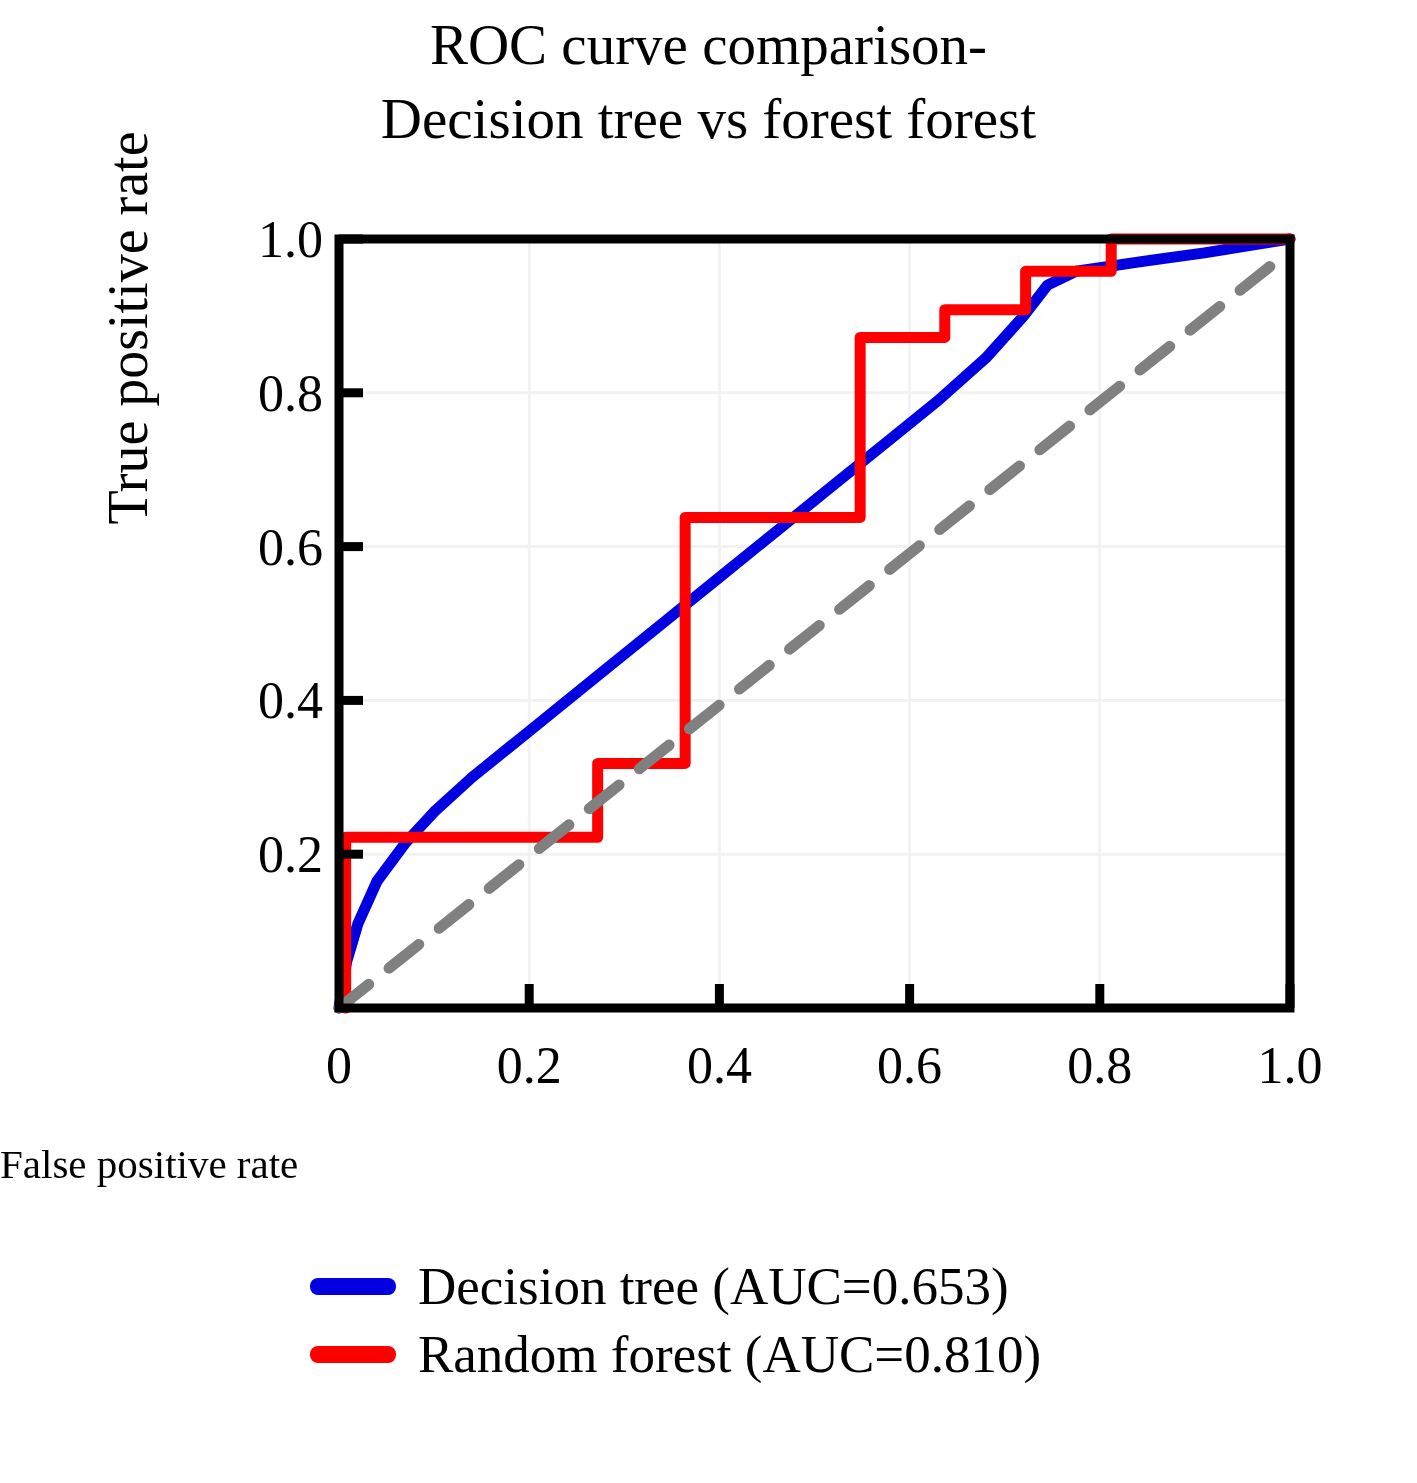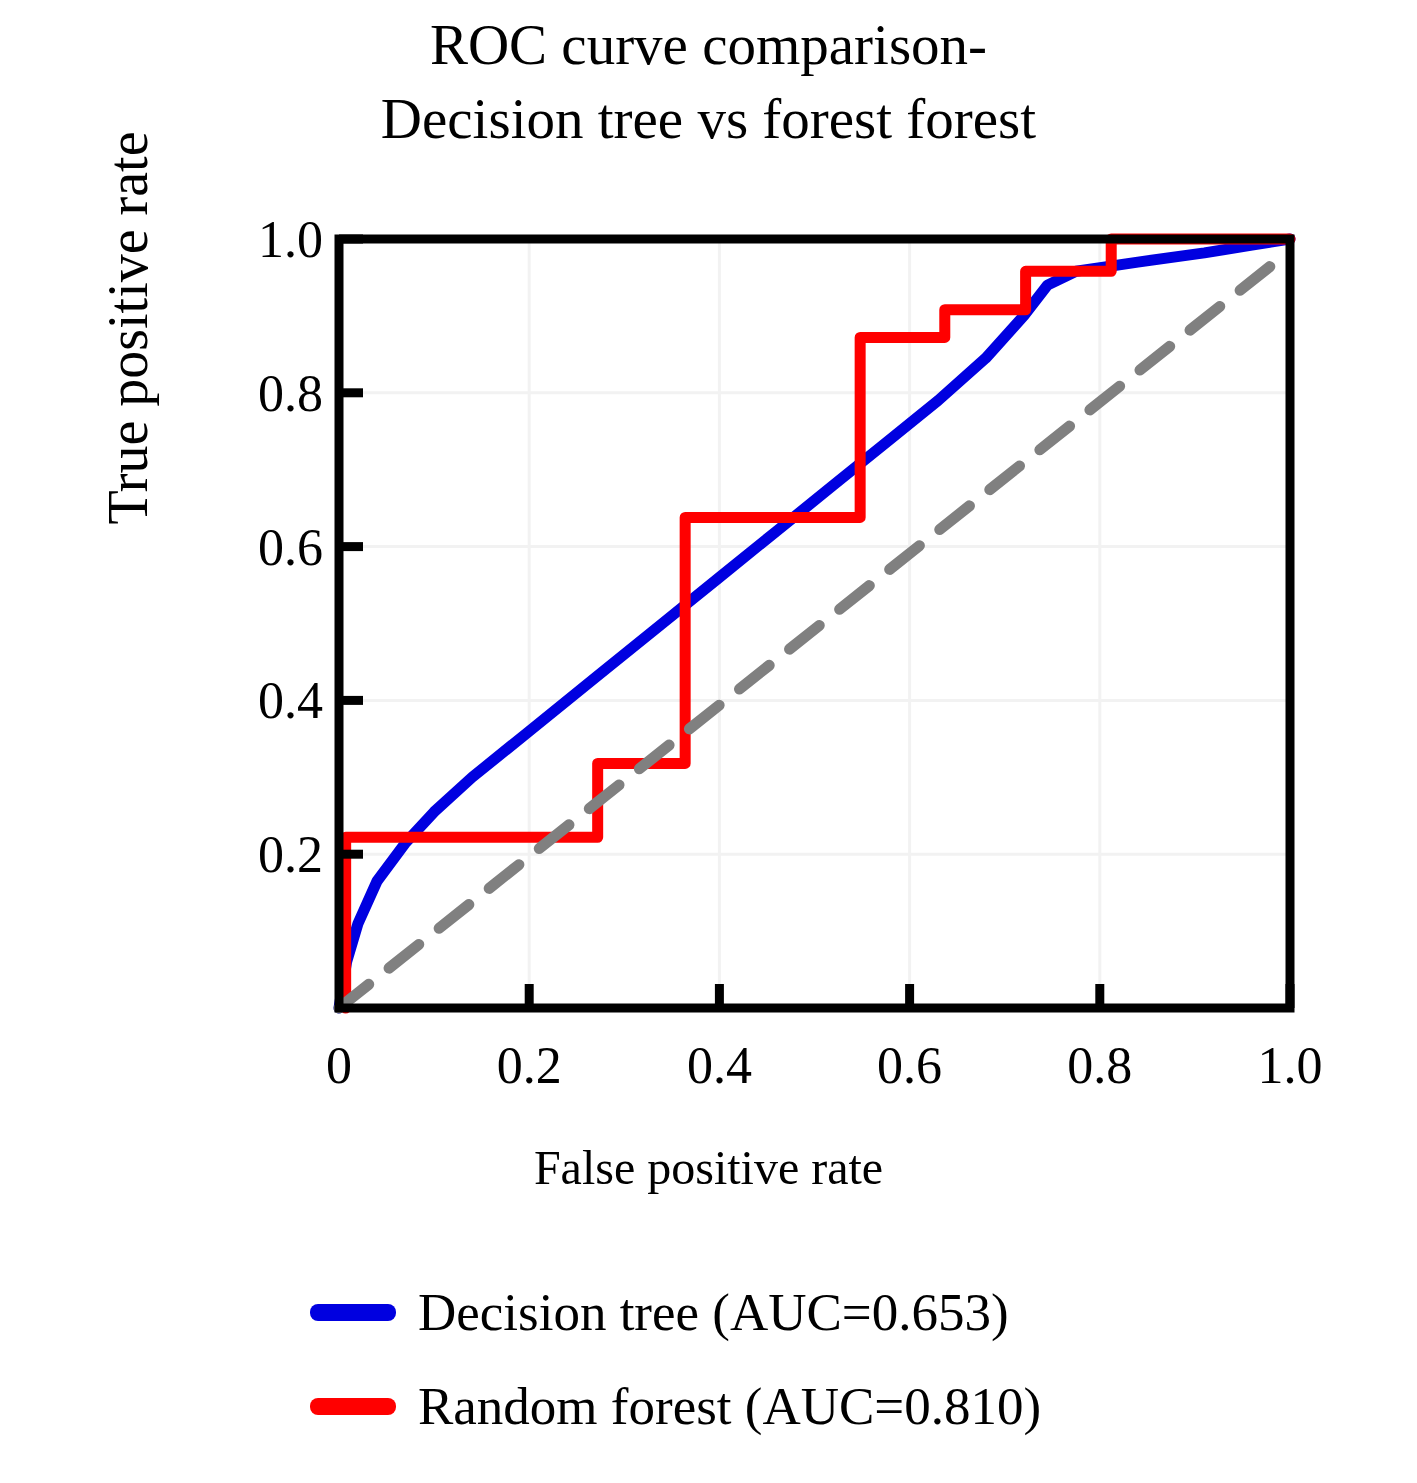--- a/index.html
+++ b/index.html
@@ -31,22 +31,21 @@
     text-align:center;
     font-size:56px;
     transform:rotate(-90deg);
     transform-origin:50% 50%;
     white-space:nowrap;
   }
 
   .xlabel{
     position:absolute;
     left:0;top:1140px;width:1417px;
-    text-align:center;
-    font-size:48px;
+    font-size:41px;
     white-space:nowrap;
   }
 
   .xtick{
     position:absolute;
     font-size:52px;
     text-align:center;
     transform:translateX(-50%);
     top:1036px;
     white-space:nowrap;
@@ -65,21 +64,20 @@
   .legend{
     position:absolute;
     left:310px;
     top:1252px;
     width:1000px;
   }
   .legend-row{
     display:flex;
     align-items:center;
     height:68px;
-    margin-top:26px;
   }
   .legend-swatch{
     width:86px;height:0;
     flex:0 0 86px;
     margin-right:22px;
     position:relative;
   }
   .legend-swatch .bar{
     position:absolute;left:0;top:-8px;
     width:86px;height:17px;border-radius:8px;

